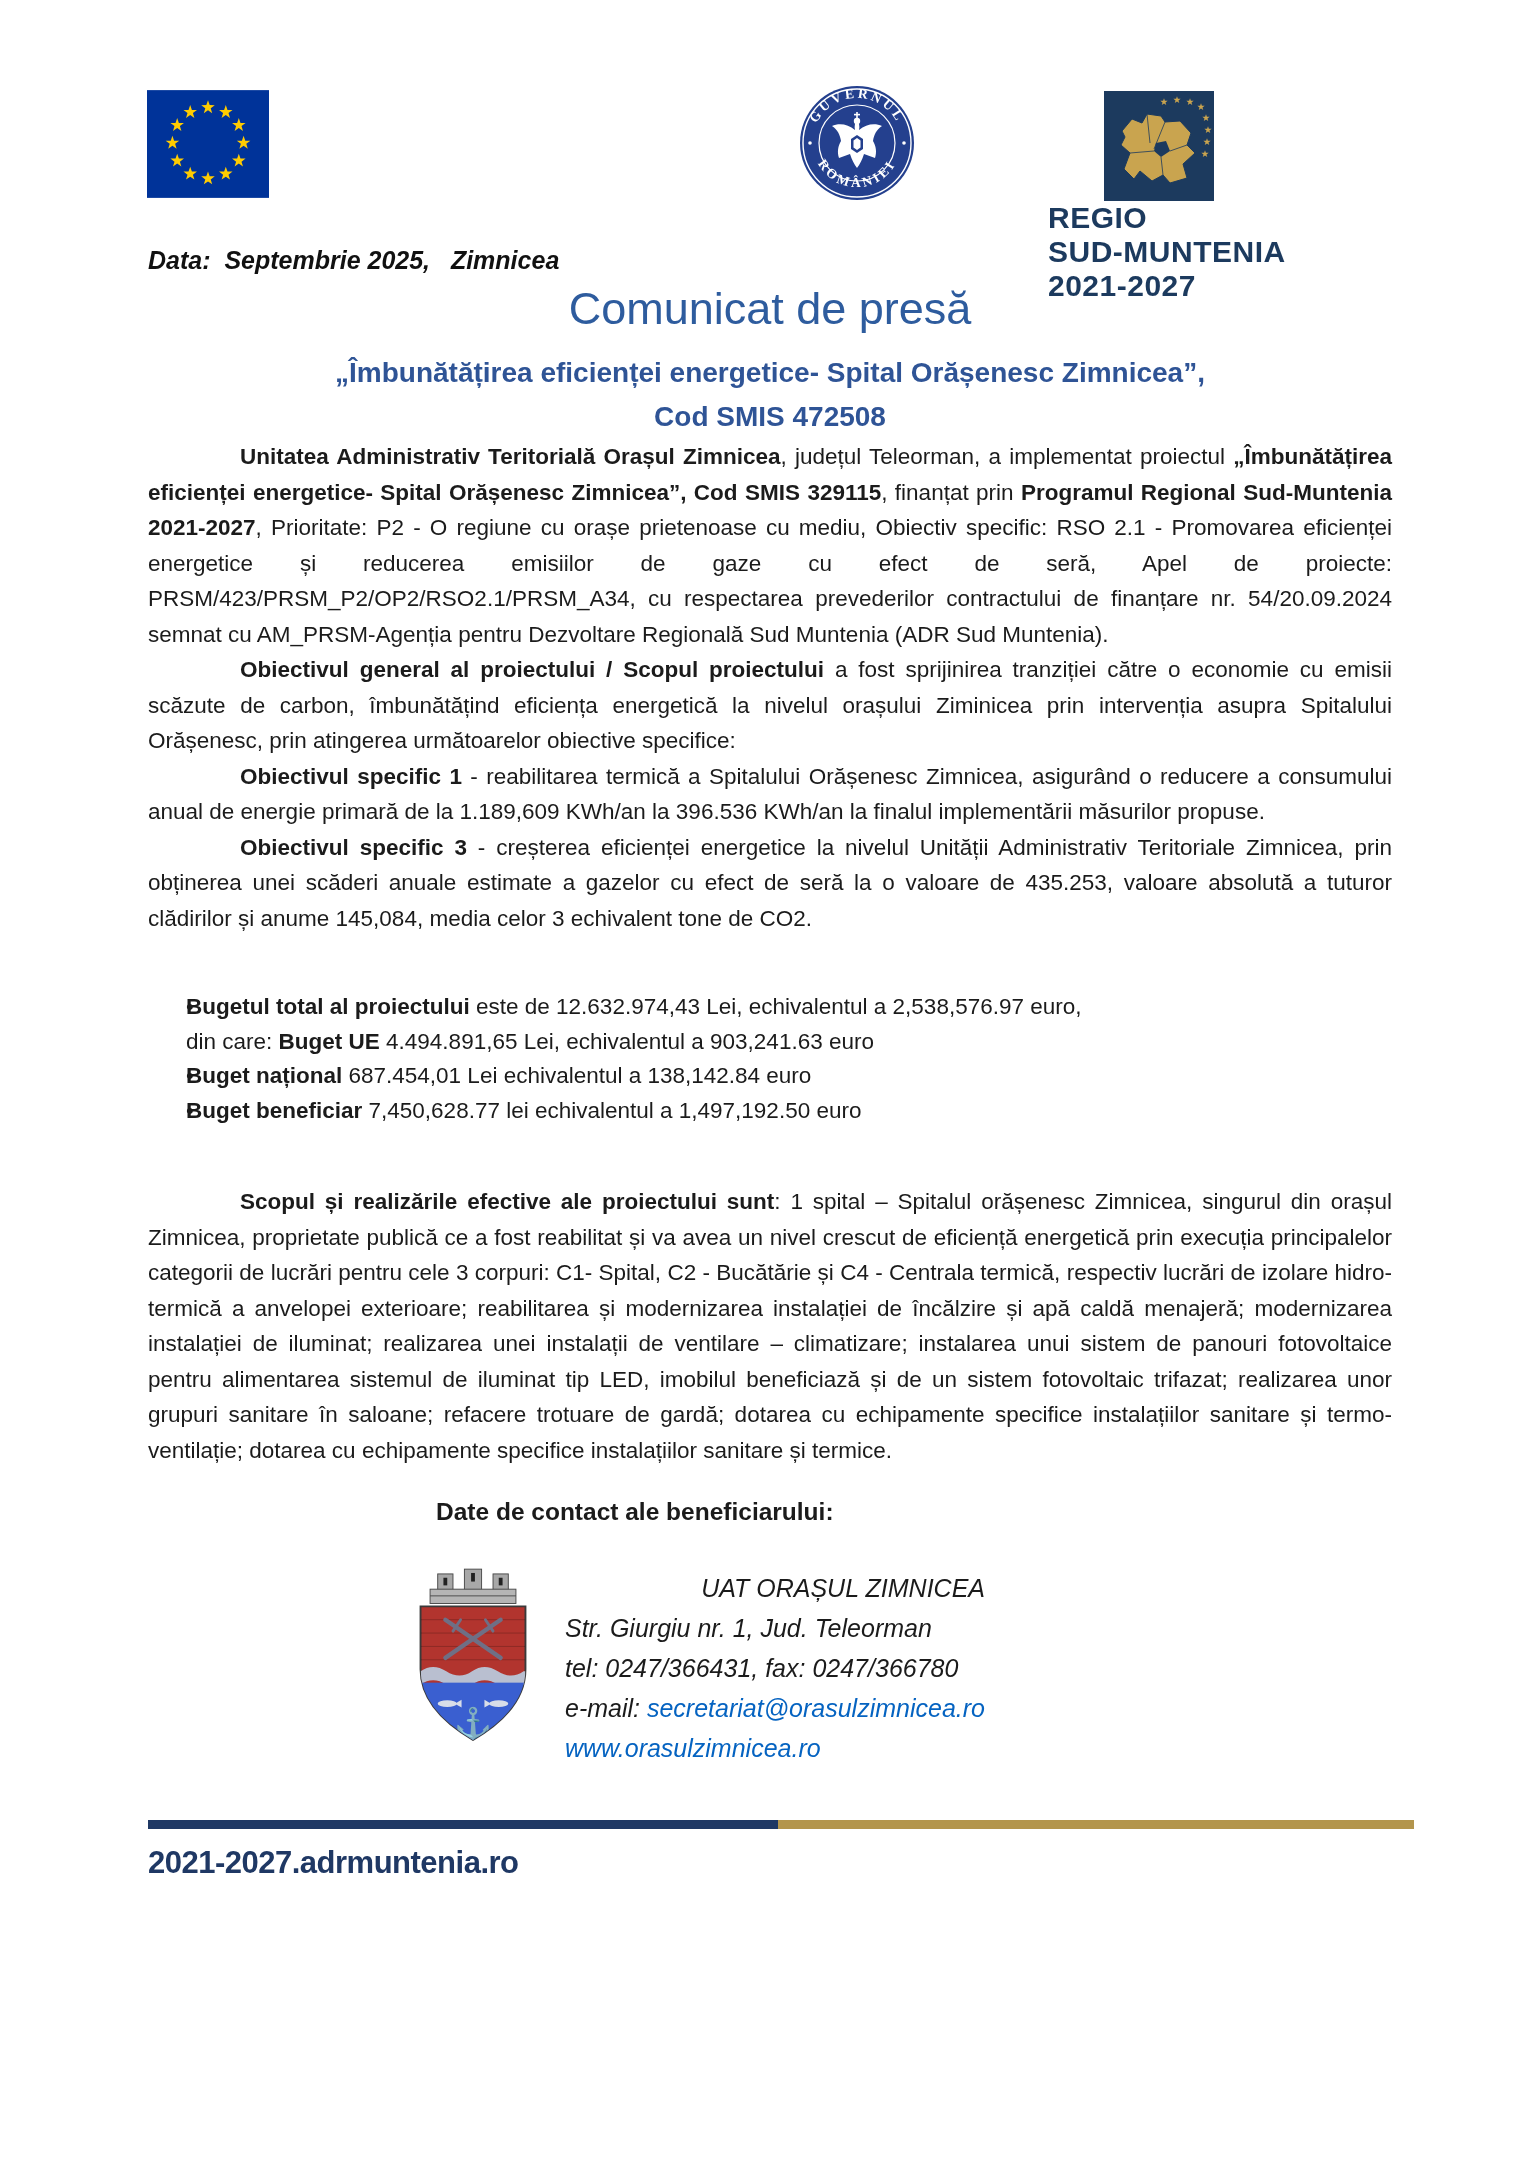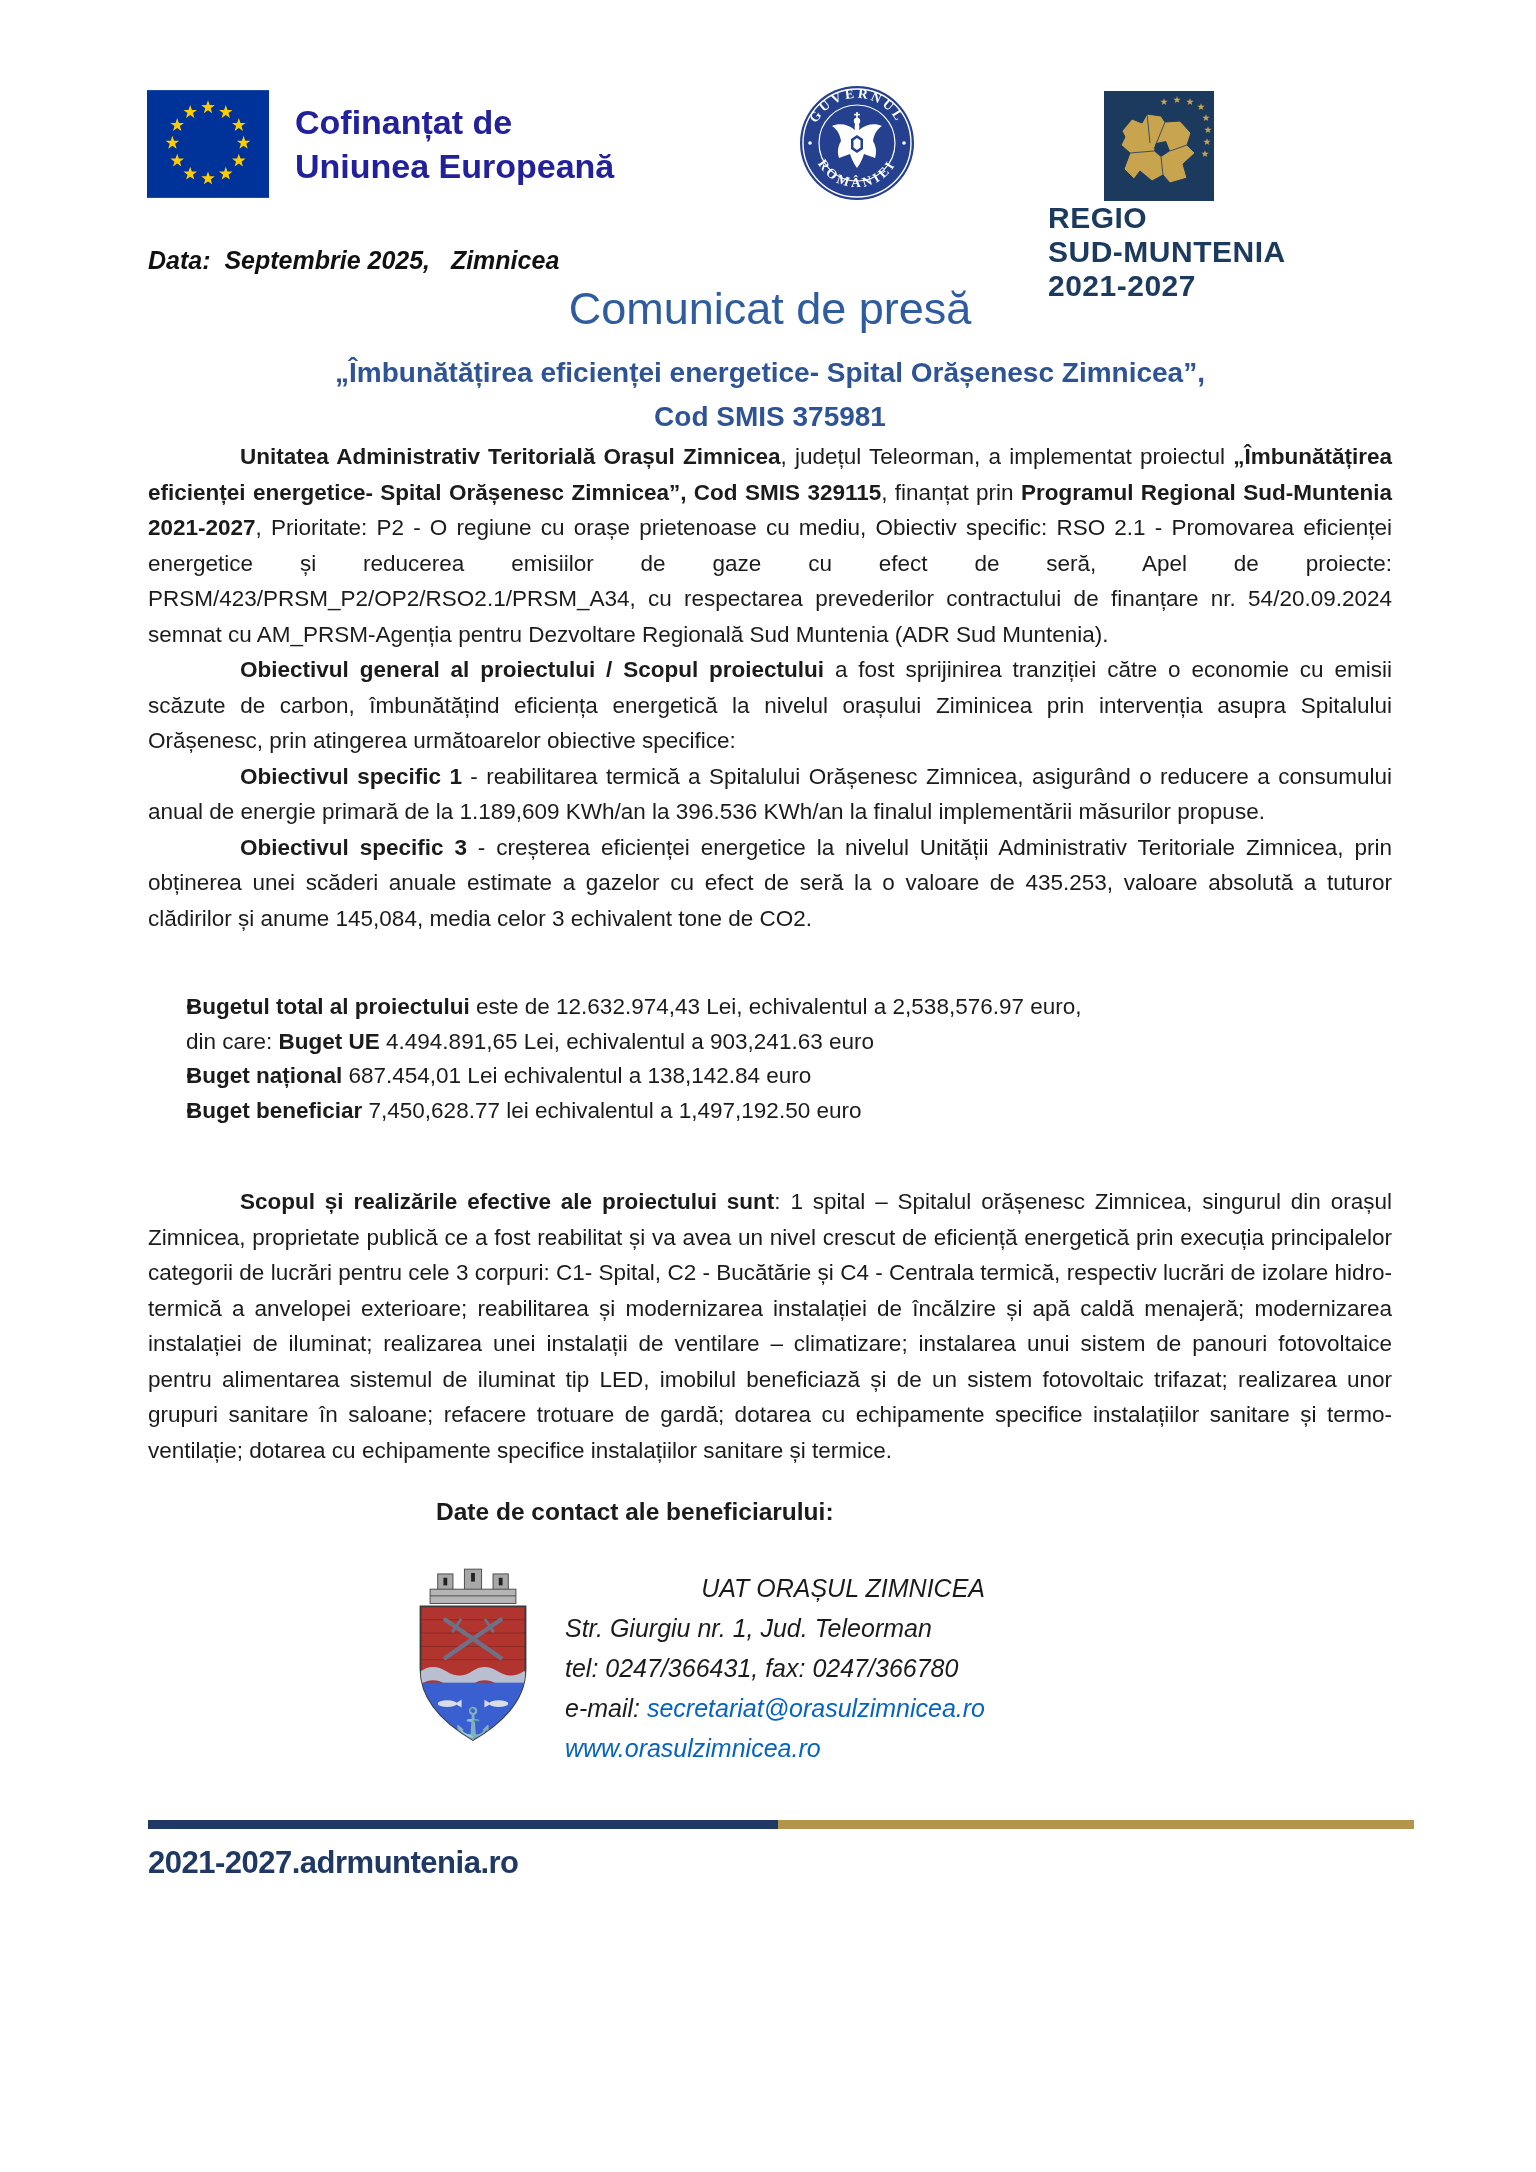--- a/index.html
+++ b/index.html
@@ -95,24 +95,20 @@
         <use href="#star" transform="translate(90.3,69.5)"></use>
         <use href="#star" transform="translate(77.5,82.3)"></use>
         <use href="#star" transform="translate(60,87)"></use>
         <use href="#star" transform="translate(42.5,82.3)"></use>
         <use href="#star" transform="translate(29.7,69.5)"></use>
         <use href="#star" transform="translate(25,52)"></use>
         <use href="#star" transform="translate(29.7,34.5)"></use>
         <use href="#star" transform="translate(42.5,21.7)"></use>
       </g>
     </svg>
-    <div class="eu-text">
-      <div>Cofinanțat de</div>
-      <div>Uniunea Europeană</div>
-    </div>
   </div>
 
   <svg class="gov-seal" viewBox="0 0 120 120">
     <defs>
       <path id="arcTop" d="M 15,60 A 45,45 0 0 1 105,60" fill="none"></path>
       <path id="arcBot" d="M 16,60 A 44,44 0 0 0 104,60" fill="none"></path>
     </defs>
     <circle cx="60" cy="60" r="57" fill="#24408E"></circle>
     <circle cx="60" cy="60" r="54" fill="none" stroke="#ffffff" stroke-width="1.4"></circle>
     <circle cx="60" cy="60" r="38" fill="none" stroke="#ffffff" stroke-width="1.2"></circle>
@@ -160,21 +156,21 @@
 </div>
 
 <div class="content">
 
   <div class="date-line">Data:  Septembrie 2025,   Zimnicea</div>
 
   <div class="doc-title">Comunicat de presă</div>
 
   <div class="doc-subtitle">
     <div>„Îmbunătățirea eficienței energetice- Spital Orășenesc Zimnicea”,</div>
-    <div>Cod SMIS 375981</div>
+    <div>Cod SMIS 472508</div>
   </div>
 
   <div class="body-text">
     <div class="para"><span class="b">Unitatea Administrativ Teritorială Orașul Zimnicea</span><span>, județul Teleorman, a implementat proiectul </span><span class="b">„Îmbunătățirea eficienței energetice- Spital Orășenesc Zimnicea”, Cod SMIS 329115</span><span>, finanțat prin </span><span class="b">Programul Regional Sud-Muntenia 2021-2027</span><span>, Prioritate: P2 - O regiune cu orașe prietenoase cu mediu, Obiectiv specific: RSO 2.1 - Promovarea eficienței energetice și reducerea emisiilor de gaze cu efect de seră, Apel de proiecte: PRSM/423/PRSM_P2/OP2/RSO2.1/PRSM_A34, cu respectarea prevederilor contractului de finanțare nr. 54/20.09.2024 semnat cu AM_PRSM-Agenția pentru Dezvoltare Regională Sud Muntenia (ADR Sud Muntenia).</span></div>
     <div class="para"><span class="b">Obiectivul general al proiectului / Scopul proiectului</span><span> a fost sprijinirea tranziției către o economie cu emisii scăzute de carbon, îmbunătățind eficiența energetică la nivelul orașului Ziminicea prin intervenția asupra Spitalului Orășenesc, prin atingerea următoarelor obiective specifice:</span></div>
     <div class="para"><span class="b">Obiectivul specific 1</span><span> - reabilitarea termică a Spitalului Orășenesc Zimnicea, asigurând o reducere a consumului anual de energie primară de la 1.189,609 KWh/an la 396.536 KWh/an la finalul implementării măsurilor propuse.</span></div>
     <div class="para"><span class="b">Obiectivul specific 3</span><span> - creșterea eficienței energetice la nivelul Unității Administrativ Teritoriale Zimnicea, prin obținerea unei scăderi anuale estimate a gazelor cu efect de seră la o valoare de 435.253, valoare absolută a tuturor clădirilor și anume 145,084, media celor 3 echivalent tone de CO2.</span></div>
   </div>
 
   <div class="bullet-section">

